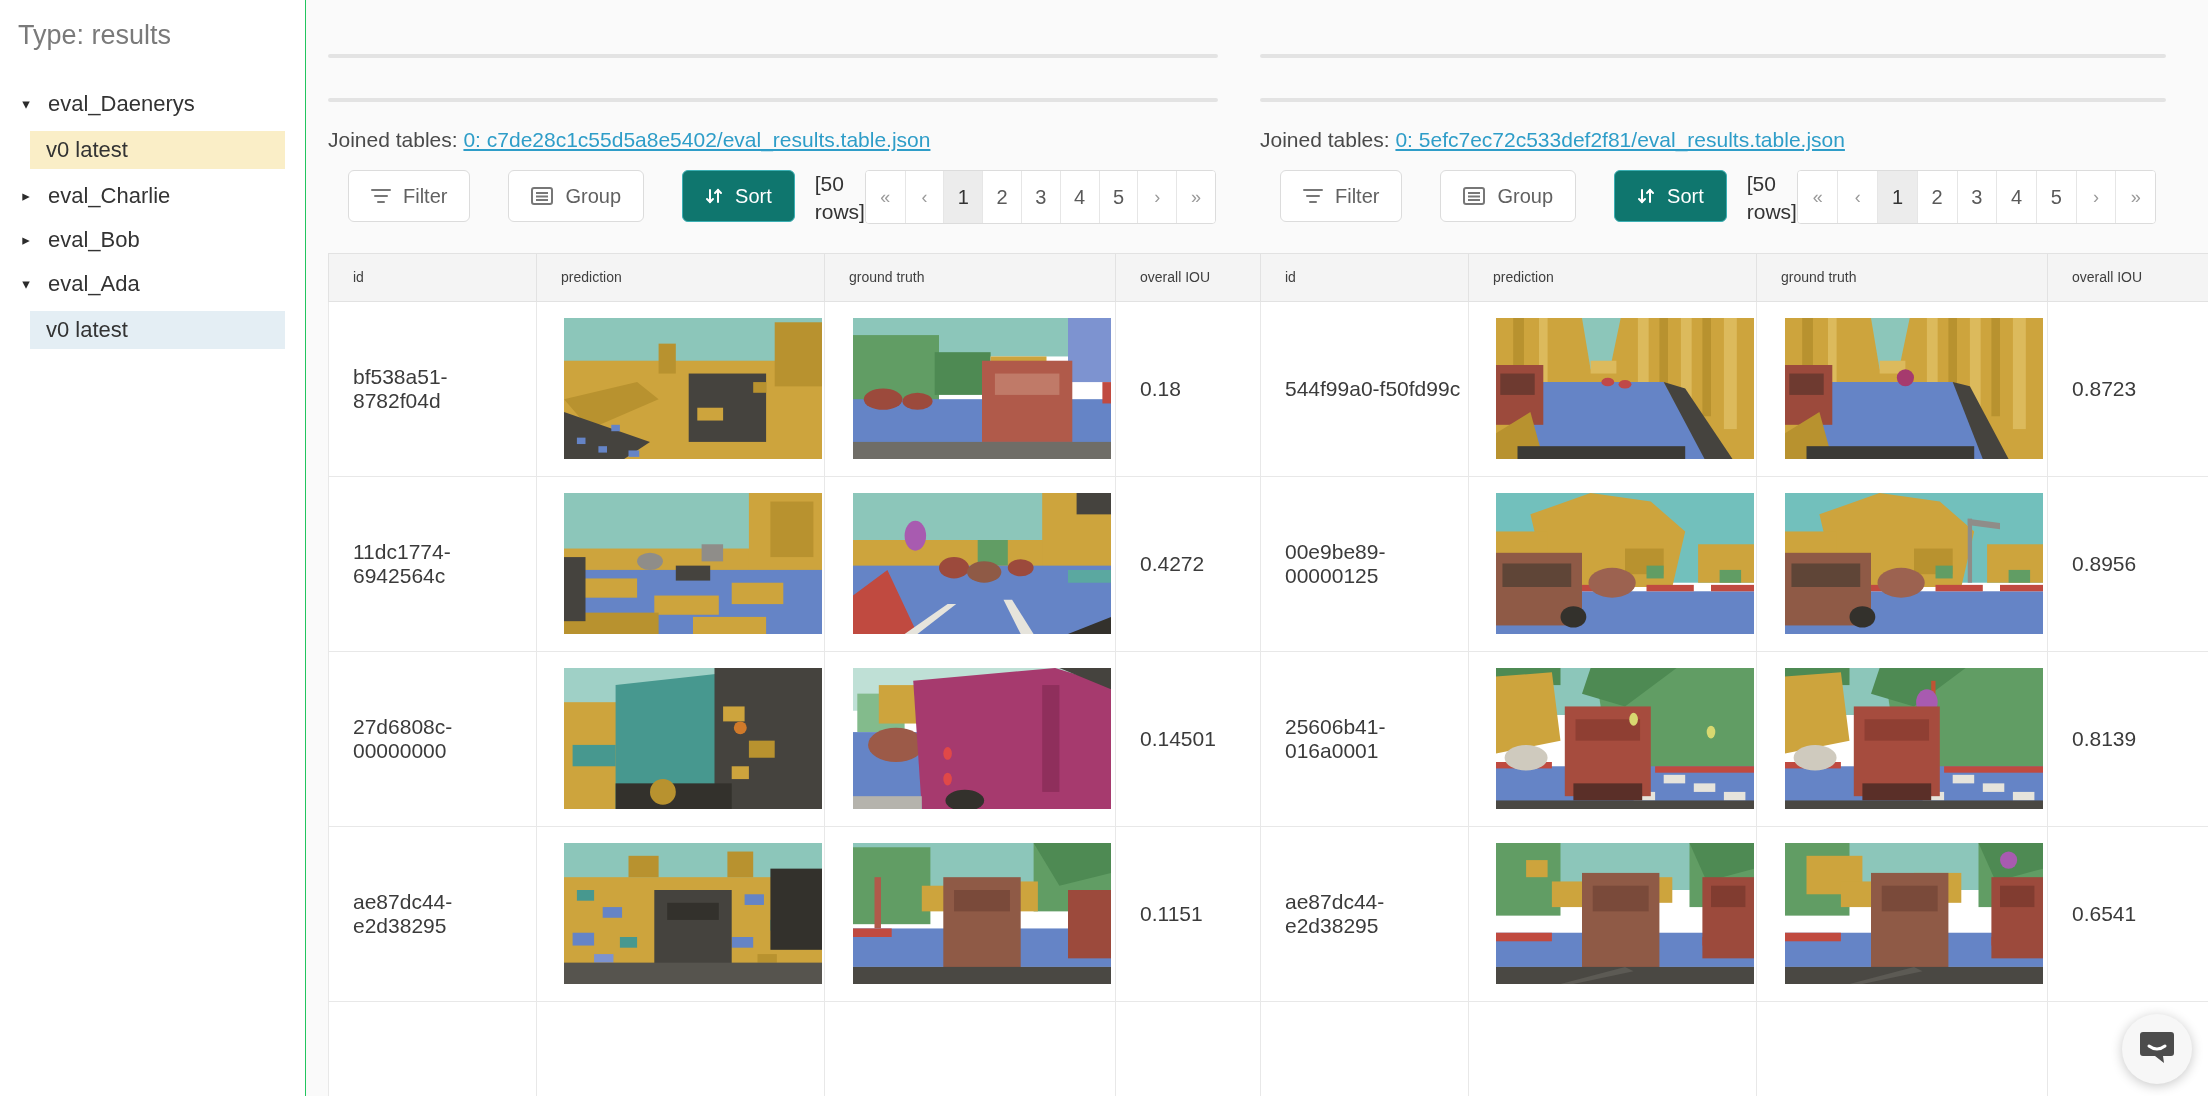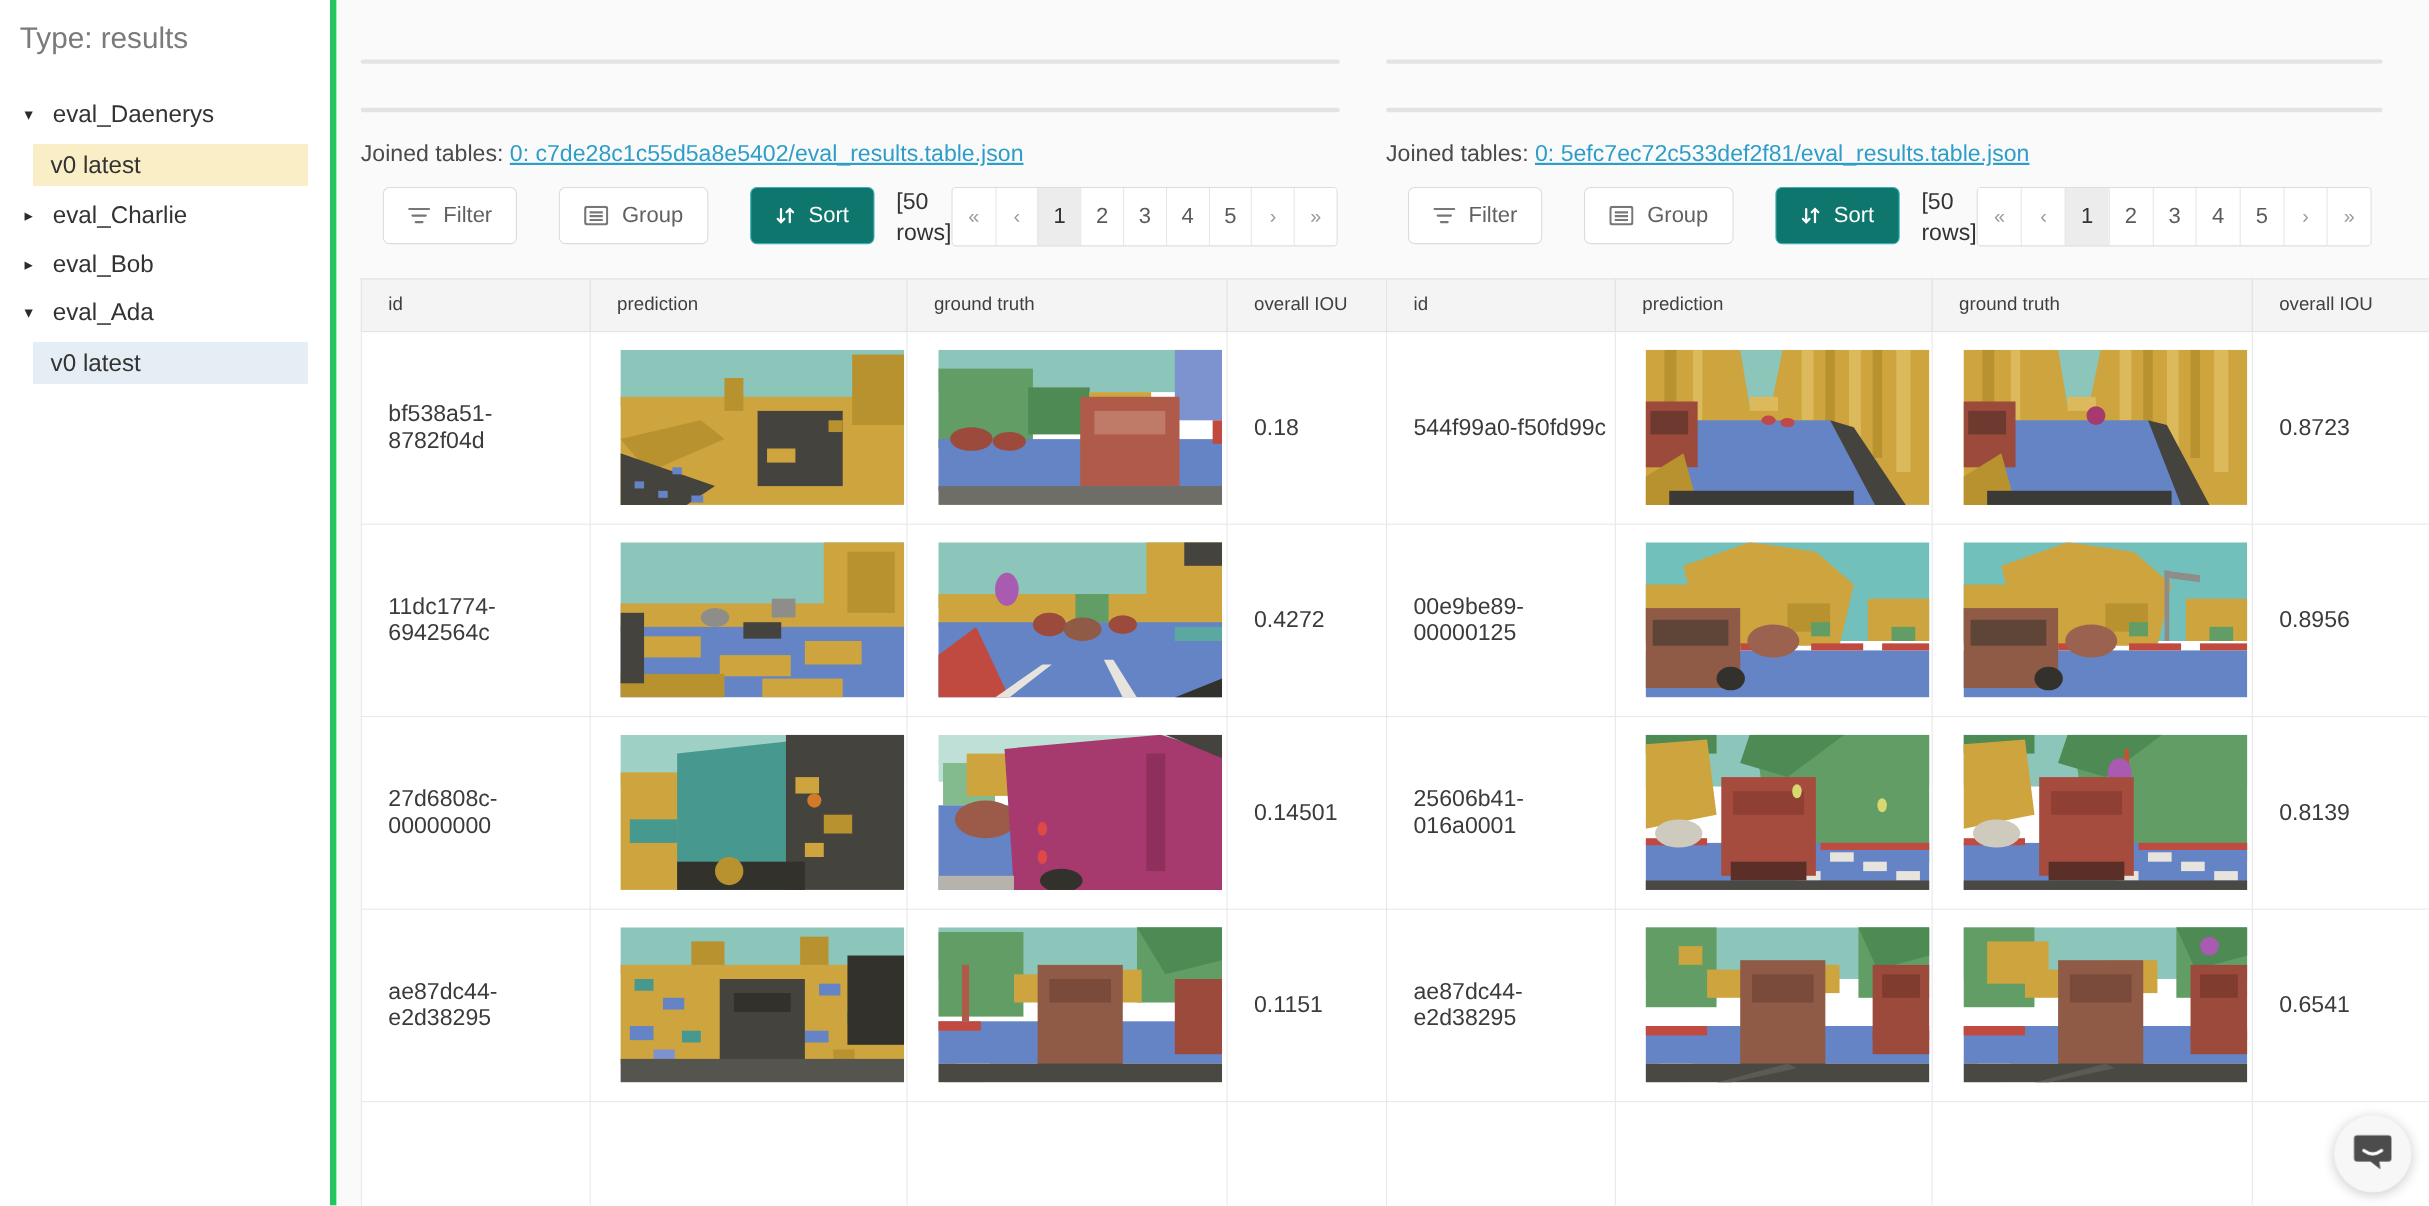--- a/index.html
+++ b/index.html
@@ -6,21 +6,21 @@
   html,body { margin:0; padding:0; }
   body {
     width:2208px; height:1096px; overflow:hidden;
     font-family:"Liberation Sans", sans-serif;
     background:#fff; color:#3b3b3b; display:flex;
   }
 
   
   .sidebar {
     width:306px; min-width:306px; height:100%;
-    border-right:6px solid #22c55e; background:#fff;
+    border-right:1px solid #22c55e; background:#fff;
     padding:16px 0 0 18px;
   }
   .sidebar-title { font-size:27px; color:#7a7a7a; margin:4px 0 36px 0; }
   .tree-item { display:flex; align-items:center; height:34px; margin-bottom:10px; gap:14px; font-size:22px; color:#333; cursor:pointer; }
   .tree-arrow { width:16px; font-size:15px; color:#2b2b2b; text-align:center; }
   .version-row { height:38px; display:flex; align-items:center; padding-left:16px; font-size:22px; color:#333; margin:2px 20px 10px 12px; cursor:pointer; }
   .hl-yellow { background:#faeec7; }
   .hl-blue { background:#e4eef4; }
 
   
@@ -57,21 +57,21 @@
   .panel.right .pagegroup { margin-right:52px; }
   .page { width:49px; display:flex; align-items:center; justify-content:center; font-size:20px; color:#5a5a5a; border-left:1px solid #e6e6e6; cursor:pointer; background:#fff; }
   .page:first-child { border-left:none; }
   .page.chev { color:#9a9a9a; font-size:18px; }
   .page.active { background:#ececec; color:#333; }
 
   table.results { margin-top:26px; border-collapse:collapse; background:#fff; table-layout:fixed; }
   .panel.left table.results { width:932px; }
   .panel.right table.results { width:948px; }
   table.results th {
-    height:48px; background:#f4f4f4; font-weight:normal; font-size:17px; color:#3f3f3f;
+    height:48px; background:#f4f4f4; font-weight:normal; font-size:14px; color:#3f3f3f;
     text-align:left; padding:0 0 0 24px; border:1px solid #e2e2e2;
   }
   table.results td { border:1px solid #e8e8e8; font-size:21px; color:#3b3b3b; padding-left:24px; height:175px; background:#fff; }
   td.imgcell { padding:0; text-align:center; vertical-align:middle; }
   .seg { width:258px; height:141px; margin:0 auto; display:block; }
   .seg svg { width:100%; height:100%; display:block; }
 
   
   .panel.left  col.c-id{width:208px} .panel.left  col.c-pred{width:288px} .panel.left  col.c-gt{width:291px} .panel.left  col.c-iou{width:145px}
   .panel.right col.c-id{width:208px} .panel.right col.c-pred{width:288px} .panel.right col.c-gt{width:291px} .panel.right col.c-iou{width:161px}

